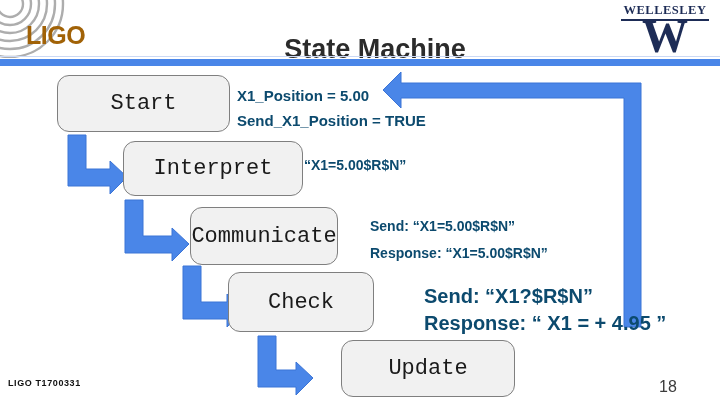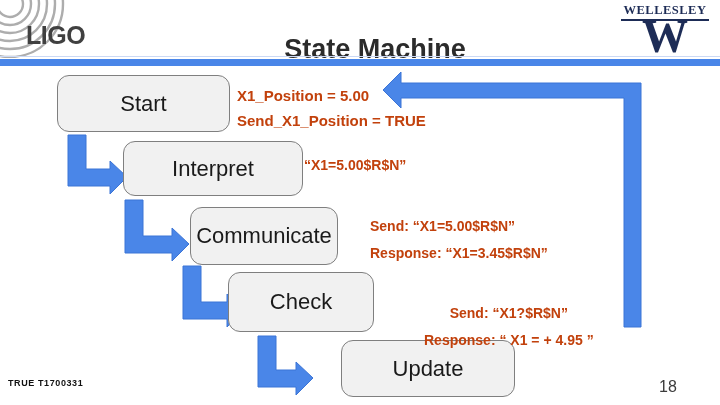--- a/index.html
+++ b/index.html
@@ -5,21 +5,21 @@
   html,body{margin:0;padding:0;background:#888;}
   .slide{
     position:relative; width:720px; height:405px; background:#ffffff;
     overflow:hidden; font-family:"Liberation Sans", sans-serif;
   }
   
   .ligo-logo{position:absolute;left:0;top:0;width:100px;height:58px;}
   .ligo-logo svg{position:absolute;left:0;top:0;}
   .ligo-wordmark{
     position:absolute;left:26px;top:21px;font-size:25px;font-weight:bold;
-    letter-spacing:-0.5px;color:#404040;
+    letter-spacing:-0.5px;color:#a16207;
   }
   .slide-title{
     position:absolute;left:0;top:19px;width:720px;margin:15px;text-align:center;
     font-size:27px;font-weight:700;color:#2b2b2b;
   }
   .wellesley{
     position:absolute;left:610px;top:0;width:110px;height:57px;background:#fff;
     text-align:center;overflow:hidden;font-family:"Liberation Serif", serif;
   }
   .wellesley-name{
@@ -29,33 +29,33 @@
   .wellesley-rule{width:88px;height:2px;background:#1d2c56;margin:1px auto 0;}
   .wellesley-monogram{
     margin-top:-7px;font-size:46px;line-height:1;font-weight:bold;color:#1d2c56;
   }
   .rule-light{position:absolute;left:0;top:56px;width:720px;height:1px;background:#cbd9f5;}
   .rule-blue{position:absolute;left:0;top:59px;width:720px;height:7px;background:#4a86e8;}
   
   .step{
     position:absolute;background:#f1f1f1;border:1.5px solid #7f7f7f;
     border-radius:12px;display:flex;align-items:center;justify-content:center;
-    font-size:22px;color:#1a1a1a;box-sizing:border-box;
+    font-size:22px;color:#1a1a1a;box-sizing:border-box;font-family:Liberation Mono, monospace;
   }
   .s0{left:57px;  top:75px;  width:173px; height:57px;}
   .s1{left:123px; top:141px; width:180px; height:55px;}
   .s2{left:190px; top:207px; width:148px; height:58px;}
   .s3{left:228px; top:272px; width:146px; height:60px;}
   .s4{left:313px; top:340px; width:174px; height:57px;margin-left:28px;}
   
-  .ann{position:absolute;font-weight:bold;color:#c2410c;white-space:nowrap;}
+  .ann{position:absolute;font-weight:bold;color:#0c4a6e;white-space:nowrap;}
   .a0{left:237px;top:83px; font-size:15px;line-height:25px;}
   .a1{left:304px;top:153px;font-size:14px;line-height:25px;}
   .a2{left:370px;top:213px;font-size:14px;line-height:27px;}
-  .a3{left:424px;top:300px;font-size:14px;line-height:27px;text-align:center;}
+  .a3{left:424px;top:283px;font-size:20px;line-height:27px;}
   
   .arrows{position:absolute;left:0;top:0;width:720px;height:405px;pointer-events:none;}
   .arrows polygon{fill:#4a86e8;stroke:#3b74d6;stroke-width:1;}
   
   .doc-id{
     position:absolute;left:8px;top:378px;font-size:9px;font-weight:bold;
     letter-spacing:0.6px;color:#111;
   }
   .page-number{position:absolute;left:659px;top:378px;font-size:16px;color:#3c3c3c;}
 </style>
@@ -115,23 +115,23 @@
 
   <div class="ann a0">
     <div>X1_Position = 5.00</div>
     <div>Send_X1_Position = TRUE</div>
   </div>
   <div class="ann a1">
     <div>“X1=5.00$R$N”</div>
   </div>
   <div class="ann a2">
     <div>Send: “X1=5.00$R$N”</div>
-    <div>Response: “X1=3.45$R$N”</div>
+    <div>Response: “X1=5.00$R$N”</div>
   </div>
   <div class="ann a3">
     <div>Send: “X1?$R$N”</div>
     <div>Response: “ X1 = + 4.95 ”</div>
   </div>
 
-  <div class="doc-id">TRUE T1700331</div>
+  <div class="doc-id">LIGO T1700331</div>
   <div class="page-number">18</div>
 
 </div>
 
 </body></html>

